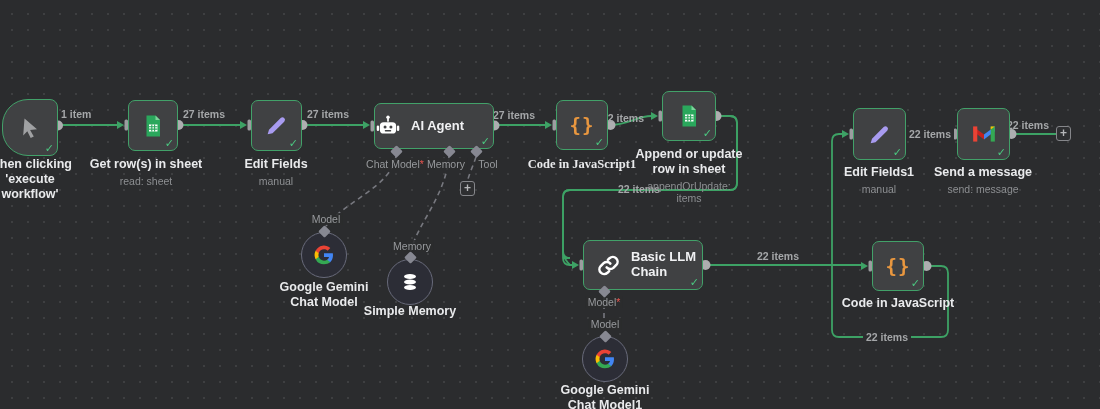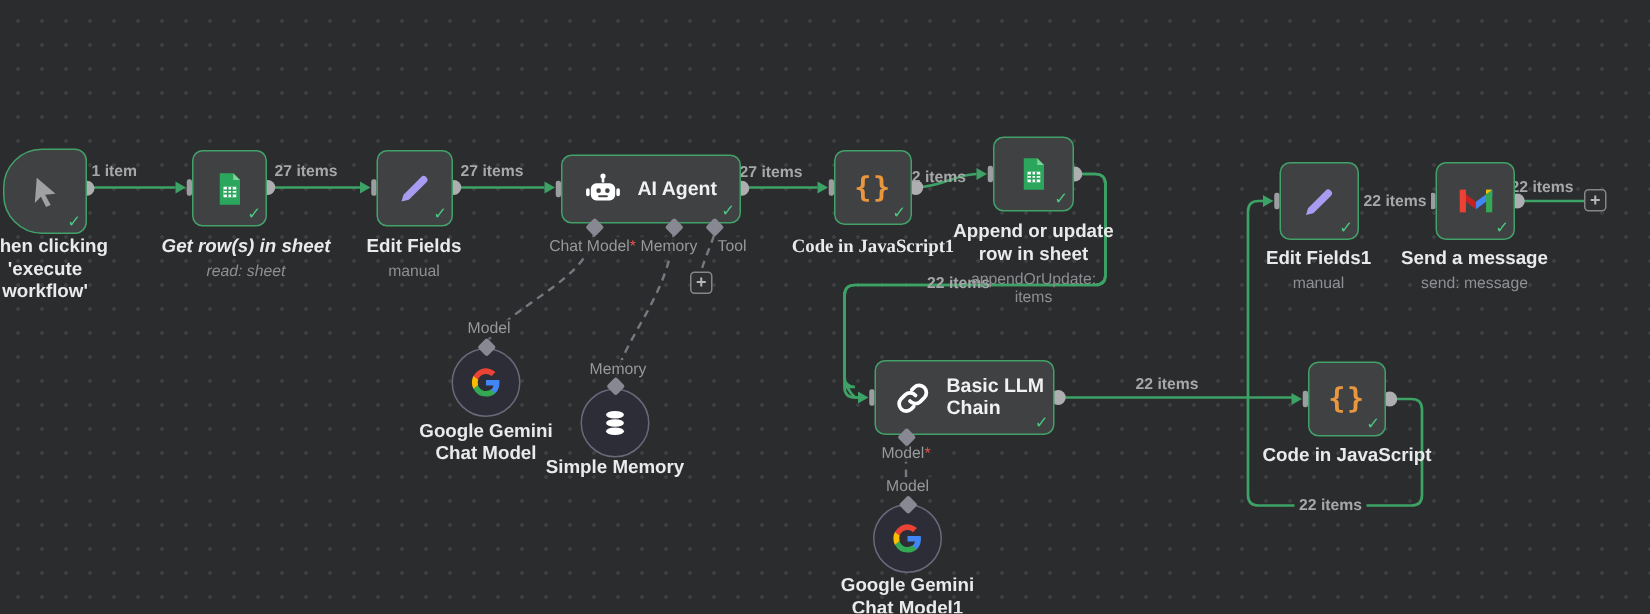--- a/index.html
+++ b/index.html
@@ -13,21 +13,21 @@
   svg.wires{position:absolute;left:0;top:0;z-index:1;}
   .node{
     position:absolute;background:#404143;border:1.5px solid #42a169;border-radius:7px;
     z-index:3;box-sizing:border-box;display:flex;align-items:center;justify-content:center;
   }
   .node .check{
     position:absolute;right:3px;bottom:0px;color:#4bc880;font-size:11px;font-weight:bold;line-height:14px;
   }
   .nicon{display:flex;align-items:center;justify-content:center;}
   .braces{font-family:"DejaVu Sans Mono","Liberation Mono",monospace;font-weight:700;font-size:19px;color:#e9973f;letter-spacing:1px;}
-  .wide{justify-content:flex-start;padding-left:14px;gap:10px;}
+  .wide{justify-content:flex-start;gap:10px;}
   .ititle{color:#f0f1f3;font-size:13px;font-weight:700;line-height:1.15;}
   .circle-node{
     position:absolute;width:46px;height:46px;border-radius:50%;background:#2c2d36;
     border:1.5px solid #686a7a;z-index:3;box-sizing:border-box;
     display:flex;align-items:center;justify-content:center;
   }
   .nlabel{position:absolute;text-align:center;z-index:4;pointer-events:none;}
   .ntitle{color:#e9eaec;font-size:12.5px;font-weight:700;line-height:1.18;}
   .nsub{color:#8d8f92;font-size:10.5px;margin-top:3px;}
   .conn-label{
@@ -137,21 +137,21 @@
     <span class="nicon">
       <svg width="24" height="24" viewBox="0 0 24 24">
         <path d="M5.5 1.5h9l4.5 4.5v16.5h-13.5z" fill="#2aa75c"></path>
         <path d="M14.5 1.5l4.5 4.5h-4.5z" fill="#7dd39a"></path>
         <rect x="8" y="10.5" width="8.5" height="7" fill="#ffffff"></rect>
         <path d="M8 12.8h8.5M8 15.1h8.5M10.8 10.5v7M13.6 10.5v7" stroke="#2aa75c" stroke-width="1.1"></path>
       </svg>
     </span>
     <span class="check">✓</span>
   </div>
-  <div class="nlabel" style="left:94px;top:157px;width:140px;font-style:italic;">
+  <div class="nlabel" style="left:76px;top:157px;width:140px;">
     <div class="ntitle">Get row(s) in sheet</div>
     <div class="nsub">read: sheet</div>
   </div>
 
   <div class="node" id="n-editfields" style="left:251px;top:100px;width:51px;height:51px;">
     <span class="nicon">
       <svg width="25" height="25" viewBox="0 0 24 24">
           <path d="M3.5 20.5l1.3-4.4L16 4.9a2.4 2.4 0 0 1 3.4 3.4L8.2 19.4z" fill="#a89bf0"></path>
         </svg>
     </span>

